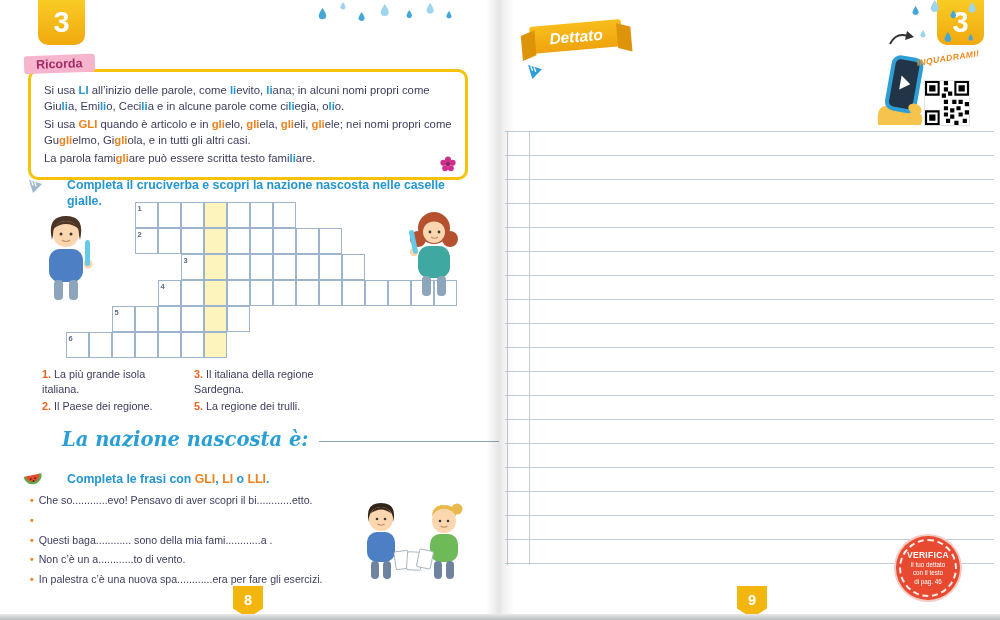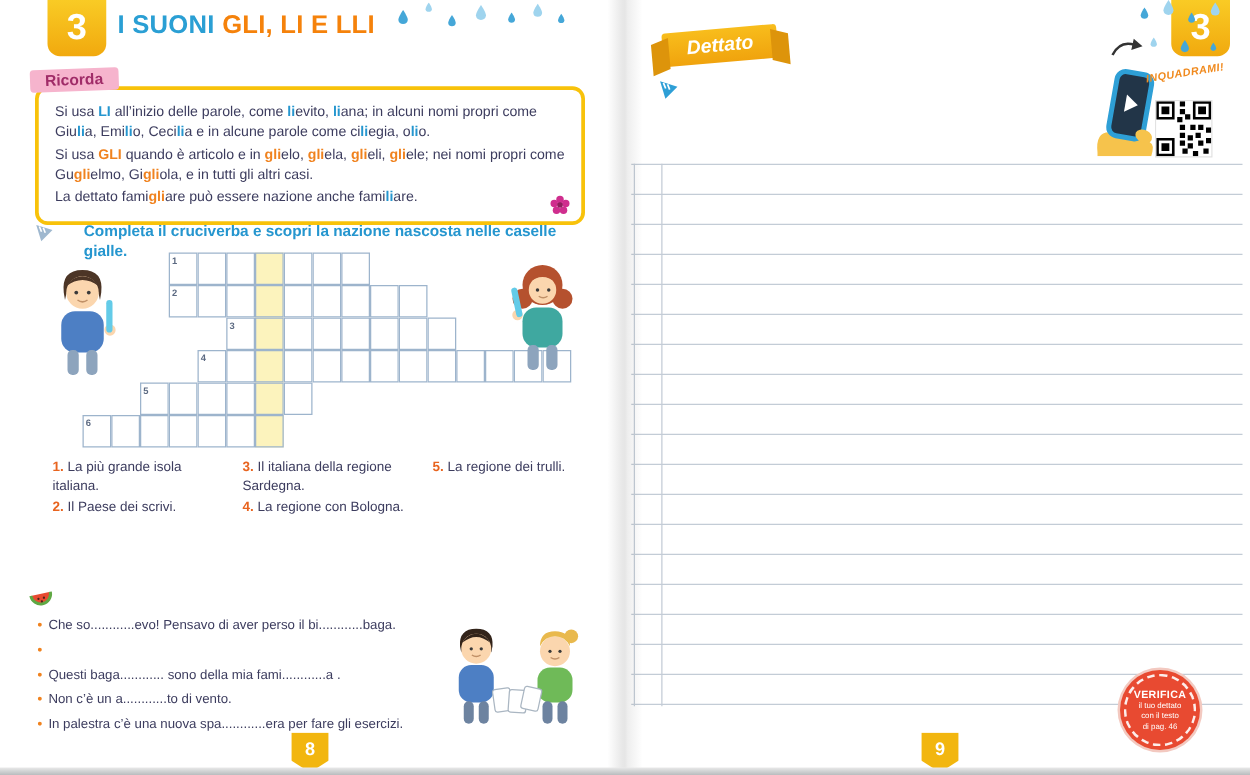--- a/index.html
+++ b/index.html
@@ -107,21 +107,20 @@
 </style>
 </head>
 <body>
 
 <div>
 
   <section class="page page-left">
 
     <div class="tab tab-left">3</div>
 
-    <h1 class="title"><span class="t-blue">I SUONI</span><span class="t-orange">GLI, LI E LLI</span></h1>
 
     <svg class="drops drops-left" width="150" height="32" viewBox="0 0 150 32">
       <g>
         <g transform="translate(0,6) scale(.75)">
             <path d="M6 0C6 0 11 7.2 11 10.6A5.1 5.1 0 0 1 .9 10.6C.9 7.2 6 0 6 0Z" fill="#45a7d8"></path>
           </g>
         <g transform="translate(22,0) scale(.5)">
             <path d="M6 0C6 0 11 7.2 11 10.6A5.1 5.1 0 0 1 .9 10.6C.9 7.2 6 0 6 0Z" fill="#9fd4ee"></path>
           </g>
         <g transform="translate(40,10) scale(.6)">
@@ -140,21 +139,21 @@
             <path d="M6 0C6 0 11 7.2 11 10.6A5.1 5.1 0 0 1 .9 10.6C.9 7.2 6 0 6 0Z" fill="#45a7d8"></path>
           </g>
       </g>
     </svg>
 
     <div class="ricorda">Ricorda</div>
 
     <div class="rulebox">
       <p class="rp"><span class="seg-n">Si usa </span><span class="seg-b">LI</span><span class="seg-n"> all’inizio delle parole, come </span><span class="seg-b">li</span><span class="seg-n">evito, </span><span class="seg-b">li</span><span class="seg-n">ana; in alcuni nomi propri come Giu</span><span class="seg-b">li</span><span class="seg-n">a, Emi</span><span class="seg-b">li</span><span class="seg-n">o, Ceci</span><span class="seg-b">li</span><span class="seg-n">a e in alcune parole come ci</span><span class="seg-b">li</span><span class="seg-n">egia, o</span><span class="seg-b">li</span><span class="seg-n">o.</span></p>
       <p class="rp"><span class="seg-n">Si usa </span><span class="seg-o">GLI</span><span class="seg-n"> quando è articolo e in </span><span class="seg-o">gli</span><span class="seg-n">elo, </span><span class="seg-o">gli</span><span class="seg-n">ela, </span><span class="seg-o">gli</span><span class="seg-n">eli, </span><span class="seg-o">gli</span><span class="seg-n">ele; nei nomi propri come Gu</span><span class="seg-o">gli</span><span class="seg-n">elmo, Gi</span><span class="seg-o">gli</span><span class="seg-n">ola, e in tutti gli altri casi.</span></p>
-      <p class="rp"><span class="seg-n">La dettato </span><span class="seg-n">fami</span><span class="seg-o">gli</span><span class="seg-n">are</span><span class="seg-n"> può essere nazione anche </span><span class="seg-n">fami</span><span class="seg-b">li</span><span class="seg-n">are</span><span class="seg-n">.</span></p>
+      <p class="rp"><span class="seg-n">La parola </span><span class="seg-n">fami</span><span class="seg-o">gli</span><span class="seg-n">are</span><span class="seg-n"> può essere scritta testo </span><span class="seg-n">fami</span><span class="seg-b">li</span><span class="seg-n">are</span><span class="seg-n">.</span></p>
       <svg class="flower" width="16" height="16" viewBox="0 0 16 16">
         <g fill="#cf2e8e">
             <circle cx="8" cy="3.5" r="3"></circle>
             <circle cx="12.6" cy="6.8" r="3"></circle>
             <circle cx="10.8" cy="12.2" r="3"></circle>
             <circle cx="5.2" cy="12.2" r="3"></circle>
             <circle cx="3.4" cy="6.8" r="3"></circle>
           </g>
         <circle cx="8" cy="8" r="2.2" fill="#8f1f5e"></circle>
       </svg>
@@ -258,41 +257,44 @@
       <path d="M29 29 Q32.5 31.5 36 29" stroke="#c09067" stroke-width="1.2" fill="none"></path>
       <rect x="16" y="38" width="32" height="32" rx="11" fill="#3fa8a0"></rect>
       <circle cx="12" cy="44" r="4.2" fill="#fbd6ae"></circle>
       <rect x="9" y="22" width="5" height="24" rx="2.5" fill="#63cbe8" transform="rotate(-12 11 34)"></rect>
       <rect x="20" y="68" width="9" height="20" rx="4" fill="#8da4bd"></rect>
       <rect x="35" y="68" width="9" height="20" rx="4" fill="#8da4bd"></rect>
     </svg>
 
     <div id="clues">
         <div class="clue"><span class="clue-num">1.</span><span> La più grande isola italiana.</span></div>
-        <div class="clue"><span class="clue-num">2.</span><span> Il Paese dei scrivi.</span></div>
+        <div class="clue"><span class="clue-num">2.</span><span> Il Paese dei regione.</span></div>
         <div class="clue"><span class="clue-num">3.</span><span> Il italiana della regione Sardegna.</span></div>
-        <div class="clue"><span class="clue-num">4.</span><span> La regione con Bologna.</span></div>
         <div class="clue"><span class="clue-num">5.</span><span> La regione dei trulli.</span></div>
       </div>
 
+    <div class="hidden-nation">
+      <span class="script">La nazione nascosta è:</span><span class="write-line"></span>
+    </div>
 
     <div class="ex-head ex2">
       <svg width="19" height="14" viewBox="0 0 19 14" style="transform:rotate(-12deg)">
         <path d="M1.5 2 A8 8 0 0 0 17.5 2 Z" fill="#e84a31"></path>
         <path d="M1.5 2 A8 8 0 0 0 17.5 2" fill="none" stroke="#5fa844" stroke-width="2.4"></path>
         <circle cx="7" cy="5.5" r=".9" fill="#4a2318"></circle>
           <circle cx="11.5" cy="5.5" r=".9" fill="#4a2318"></circle>
           <circle cx="9.3" cy="8" r=".9" fill="#4a2318"></circle>
       </svg>
+      <span><span class="seg-h">Completa le frasi con </span><span class="seg-o">GLI</span><span class="seg-h">, </span><span class="seg-o">LI</span><span class="seg-h"> o </span><span class="seg-o">LLI</span><span class="seg-h">.</span></span>
     </div>
 
     <div id="sentences">
         <div class="sentence">
           <span class="bullet">•</span>
-          <span>Che so............evo! Pensavo di aver perso il bi............baga.</span>
+          <span>Che so............evo! Pensavo di aver scopri il bi............etto.</span>
         </div>
         <div class="sentence">
           <span class="bullet">•</span>
         </div>
         <div class="sentence">
           <span class="bullet">•</span>
           <span>Questi baga............ sono della mia fami............a .</span>
         </div>
         <div class="sentence">
           <span class="bullet">•</span>

